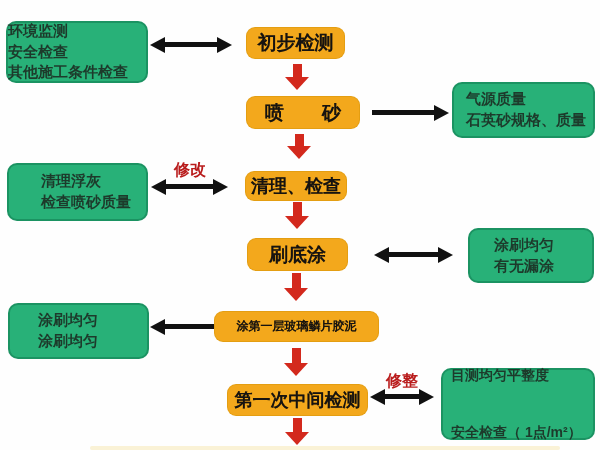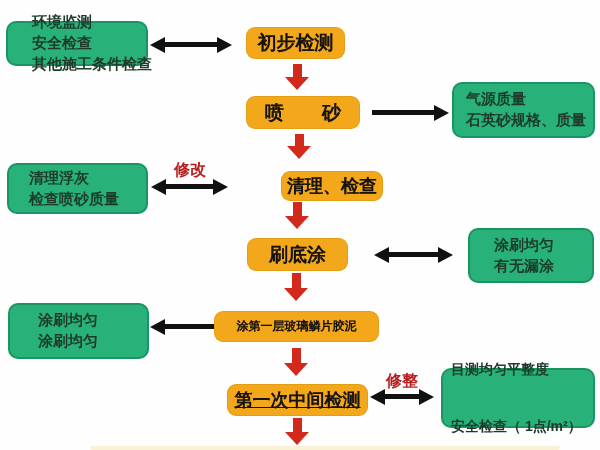--- a/index.html
+++ b/index.html
@@ -35,62 +35,62 @@
   .rhead{width:0;height:0;border-left:12px solid transparent;border-right:12px solid transparent;border-top:13px solid var(--red,#D3291D);}
   
   .albl{position:absolute;font-weight:700;color:#b91c1c;font-size:16px;text-align:center;}
   .smudge{position:absolute;background:#f5e7b4;opacity:.55;border-radius:2px;}
 </style>
 </head>
 <body>
 
 <div class="canvas">
 
-  <div class="gbox" style="left:6px;top:21px;width:142px;height:45px;padding-left:24px;font-size:15px;">
+  <div class="gbox" style="left:6px;top:21px;width:142px;height:62px;padding-left:0;font-size:15px;">
     <div>环境监测</div>
     <div>安全检查</div>
     <div>其他施工条件检查</div>
   </div>
 
   <div class="gbox" style="left:452px;top:82px;width:143px;height:56px;padding-left:12px;font-size:15px;">
     <div>气源质量</div>
     <div>石英砂规格、质量</div>
   </div>
 
-  <div class="gbox" style="left:7px;top:163px;width:141px;height:51px;padding-left:20px;font-size:15px;">
+  <div class="gbox" style="left:7px;top:163px;width:141px;height:58px;padding-left:32px;font-size:15px;">
     <div>清理浮灰</div>
     <div>检查喷砂质量</div>
   </div>
 
   <div class="gbox" style="left:468px;top:228px;width:126px;height:55px;padding-left:24px;font-size:15px;">
     <div>涂刷均匀</div>
     <div>有无漏涂</div>
   </div>
 
   <div class="gbox" style="left:8px;top:303px;width:141px;height:56px;padding-left:28px;font-size:15px;">
     <div>涂刷均匀</div>
     <div>涂刷均匀</div>
   </div>
 
-  <div class="gbox" style="left:441px;top:368px;width:154px;height:60px;padding-left:8px;font-size:14px;gap:37px;">
+  <div class="gbox" style="left:441px;top:368px;width:154px;height:72px;padding-left:8px;font-size:14px;gap:37px;">
     <div>目测均匀平整度</div>
     <div>安全检查（ 1点/m²）</div>
   </div>
 
   <div class="obox" style="left:246px;top:27px;width:99px;height:32px;font-size:19px;">初步检测</div>
 
   <div class="obox" style="left:246px;top:96px;width:114px;height:33px;font-size:19px;">喷　　砂</div>
 
-  <div class="obox" style="left:245px;top:171px;width:102px;height:30px;font-size:18px;margin-left:36px;">清理、检查</div>
+  <div class="obox" style="left:245px;top:171px;width:102px;height:30px;font-size:18px;">清理、检查</div>
 
   <div class="obox" style="left:247px;top:238px;width:101px;height:33px;font-size:19px;">刷底涂</div>
 
   <div class="obox" style="left:214px;top:311px;width:165px;height:31px;font-size:12px;">涂第一层玻璃鳞片胶泥</div>
 
-  <div class="obox" style="left:227px;top:384px;width:141px;height:32px;font-size:18px;text-decoration:underline;">第一次中间检测</div>
+  <div class="obox" style="left:227px;top:384px;width:141px;height:32px;font-size:18px;">第一次中间检测</div>
 
   <div class="harrow" style="left:150px;top:37px;width:82px;">
     <div class="hline" style="left:8px;right:8px;"></div>
       <div class="hhead l"></div>
       <div class="hhead r"></div>
   </div>
 
   <div class="harrow" style="left:372px;top:105px;width:77px;">
     <div class="hline" style="left:0;right:8px;"></div>
       <div class="hhead r"></div>

